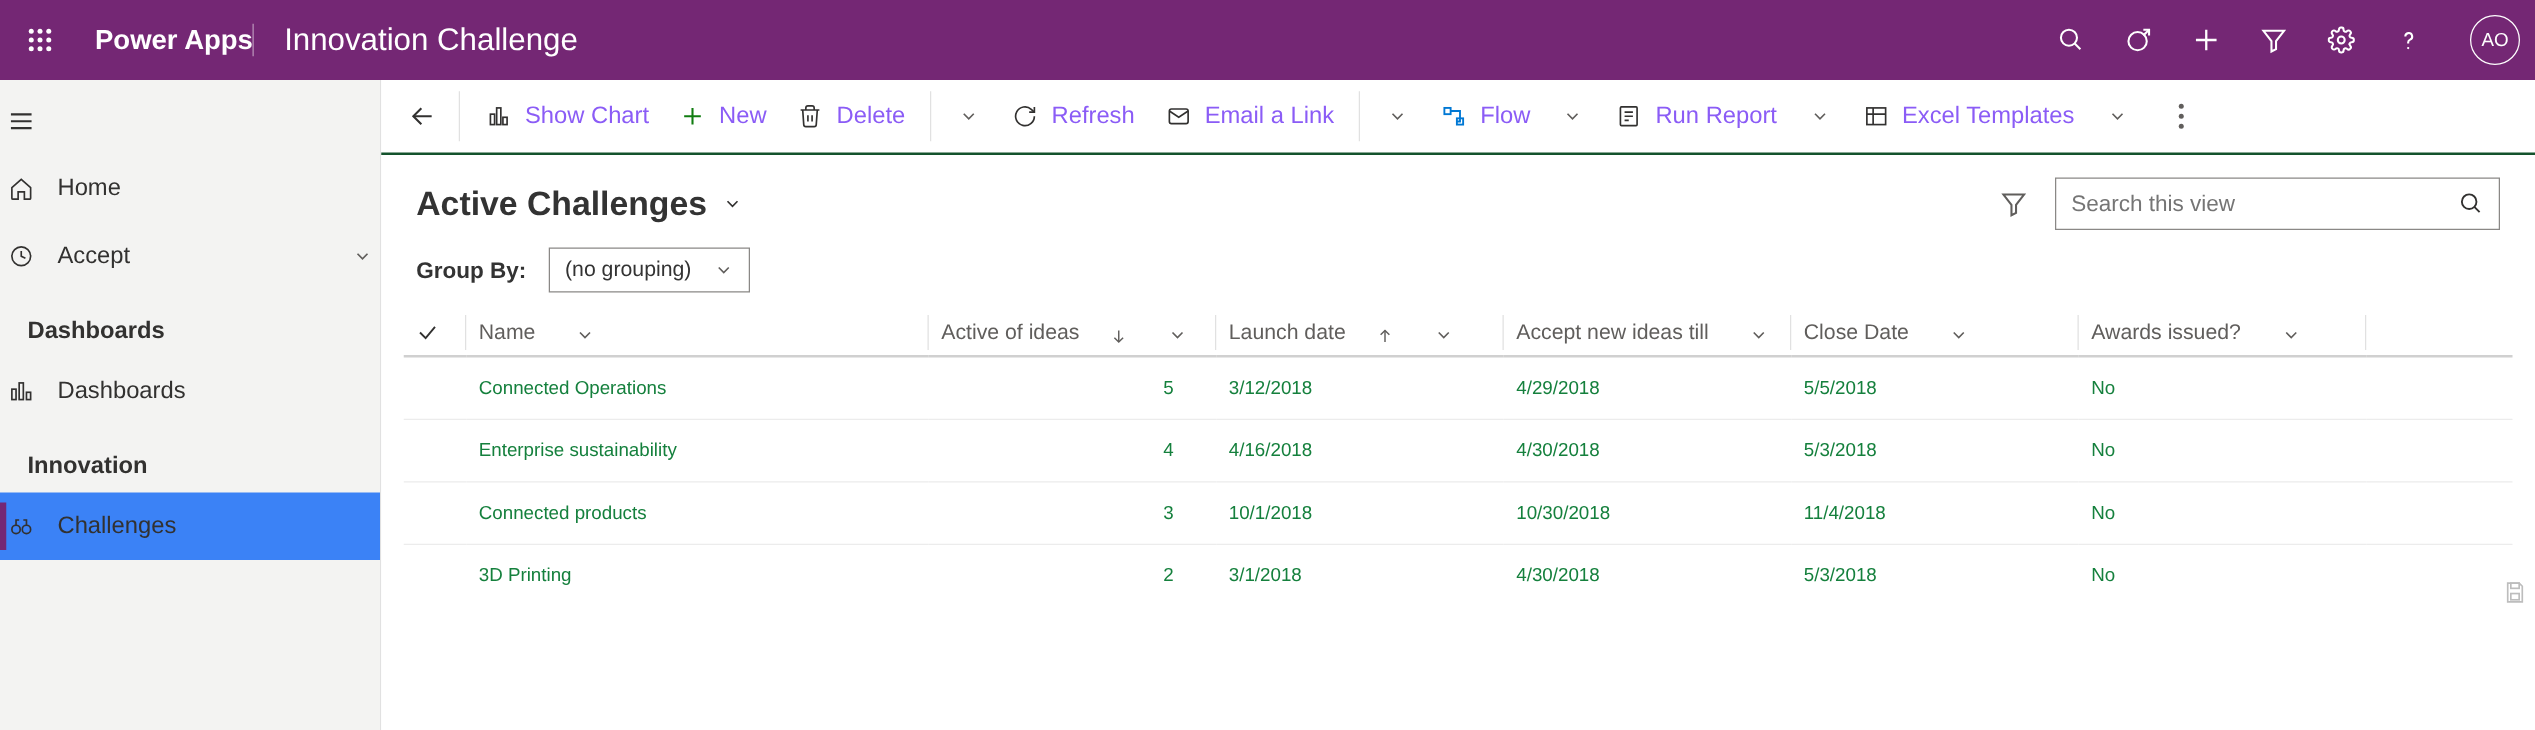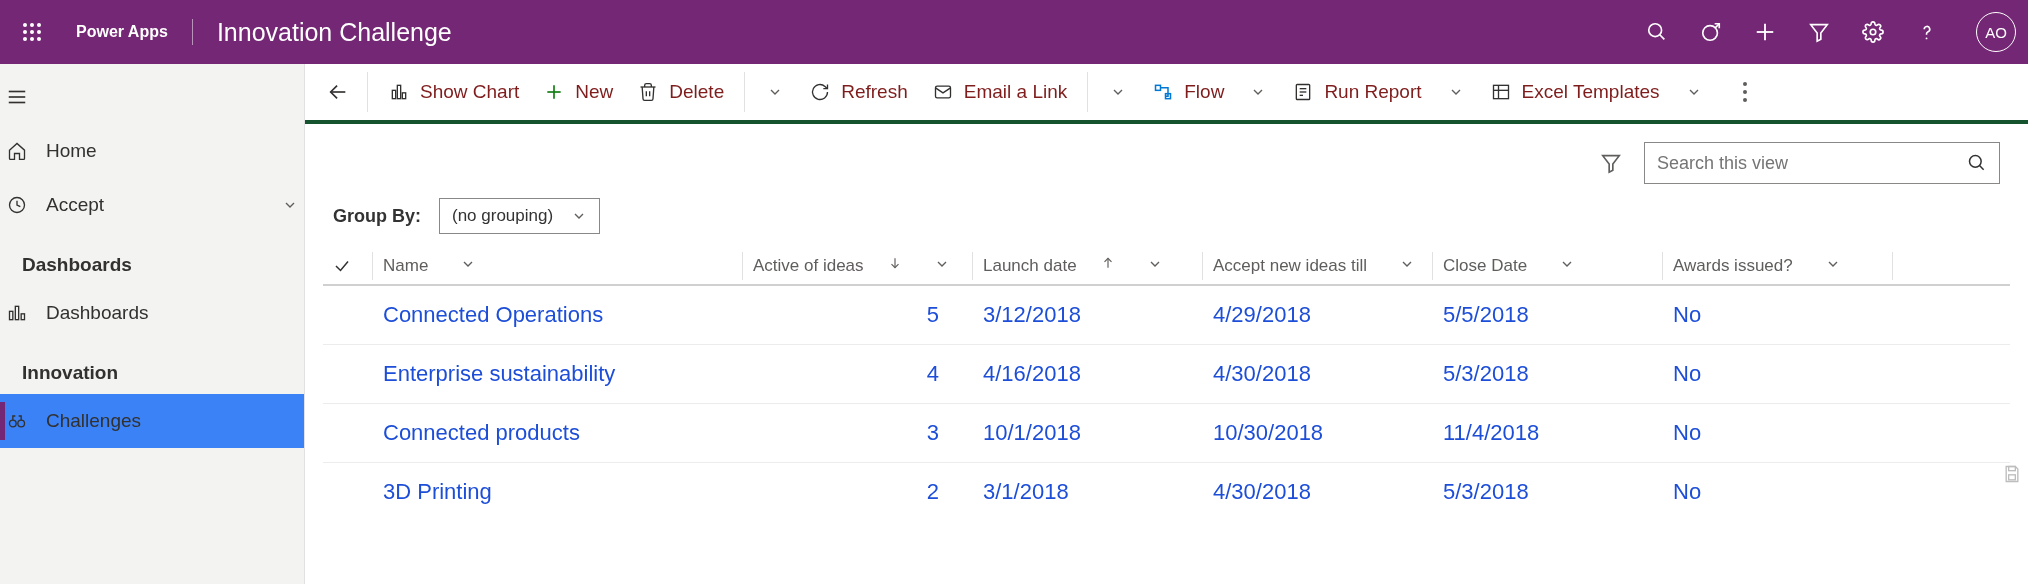--- a/index.html
+++ b/index.html
@@ -7,21 +7,21 @@
     
     
     .appbar {
       height: 64px; background: #742774; color: #fff;
       display: flex; align-items: center; padding: 0 12px;
     }
     .waffle {
       width: 40px; height: 40px; display: flex; align-items: center; justify-content: center;
       margin-right: 24px; cursor: pointer;
     }
-    .brand { font-size: 16px; font-weight: 600; margin-right: 24px; }
+    .brand { font-size: 22px; font-weight: 600; }
     .appbar-sep { width: 1px; height: 26px; background: rgba(255,255,255,0.5); margin-right: 24px; }
     .app-title { font-size: 25px; font-weight: 400; flex: 1; }
     .appbar-icons { display: flex; align-items: center; gap: 28px; }
     .appbar-icons .ico { width: 26px; height: 26px; display:flex; align-items:center; justify-content:center; cursor: pointer; }
     .avatar {
       width: 40px; height: 40px; border: 1.5px solid #fff; border-radius: 50%;
       display: flex; align-items: center; justify-content: center; font-size: 15px; cursor:pointer; margin-left:8px;
     }
 
     
@@ -42,22 +42,22 @@
     .nav-row.active { background: #3b82f6; }
     .nav-row.active::before {
       content: ""; position: absolute; left: 0; top: 8px; bottom: 8px; width: 5px; background: #742774;
     }
 
     
     .main { flex: 1; display: flex; flex-direction: column; background: #fff; }
 
     
     .cmdbar {
-      height: 60px; border-bottom: 4px solid #14532d; display: flex; align-items: center;
-      padding: 0 12px; gap: 0; font-size: 19px; color:#7f1d1d;
+      height: 60px; border-bottom: 2px solid #14532d; display: flex; align-items: center;
+      padding: 0 12px; gap: 0; font-size: 19px; color:#8b5cf6;
     }
     .back-btn { padding: 0 10px; height: 100%; display:flex; align-items:center; cursor:pointer; }
     .cmd-sep { width: 1px; height: 40px; background: #e1e1e1; margin: 0 8px; }
     .cmd-item { display: flex; align-items: center; gap: 10px; padding: 0 12px; height: 100%; cursor:pointer; }
     .cmd-item .ci { width: 22px; display:flex; justify-content:center; }
     .cmd-split-chev { padding: 0 14px; color:#605e5c; cursor:pointer; height:100%; display:flex; align-items:center; }
     .cmd-item.flow .ci { color:#0078d4; }
     .cmd-more { margin-left: 10px; padding: 0 16px; cursor:pointer; }
 
     
@@ -77,23 +77,23 @@
     .groupby-sel { border: 1px solid #8a8886; height: 36px; display:flex; align-items:center; padding: 0 12px; gap: 18px; cursor:pointer; font-size: 17px; }
 
     
     .grid { padding: 8px 18px 0 18px; }
     .grid table { width: 100%; border-collapse: collapse; table-layout: fixed; }
     .grid th {
       text-align: left; font-weight: 400; font-size: 17px; color:#605e5c;
       padding: 8px 10px; position: relative;
     }
     .grid th .th-sep { position:absolute; right:0; top:4px; bottom:4px; width:1px; background:#e1e1e1; }
-    .grid th .th-inner { display:flex; align-items:flex-start; gap:24px; cursor:pointer; }
+    .grid th .th-inner { display:flex; align-items:flex-end; gap:24px; cursor:pointer; }
     .grid th .th-inner .menu-chev { margin-left: 8px; color:#605e5c; }
-    .grid td { font-size: 22px; color:#1d4ed8; padding: 16px 10px; border-top: 1px solid #ececec; }
+    .grid td { font-size: 15px; color:#15803d; padding: 16px 10px; border-top: 1px solid #ececec; }
     .grid tbody tr:first-child td { border-top: 2px solid #d0d0d0; }
     .col-check { width: 50px; }
     .col-name { width: 370px; }
     .col-num { width: 230px; }
     .col-launch { width: 230px; }
     .col-accept { width: 230px; }
     .col-close { width: 230px; }
     .col-award { width: 230px; }
     .num-cell { text-align: right; padding-right: 34px !important; }
 
@@ -350,20 +350,28 @@
       <div class="cmd-more">
         <svg width="6" height="22" viewBox="0 0 6 22" fill="#605e5c">
             <circle cx="3" cy="3" r="2"></circle>
             <circle cx="3" cy="11" r="2"></circle>
             <circle cx="3" cy="19" r="2"></circle>
           </svg>
       </div>
     </div>
 
     <div class="viewhdr">
+      <div class="view-title">
+        <span>Active Challenges</span>
+        <span class="chev-down-sm">
+          <svg viewBox="0 0 24 24" width="20" height="20" fill="none" stroke="#323130" stroke-width="2">
+              <polyline points="6,9 12,15 18,9"></polyline>
+            </svg>
+        </span>
+      </div>
       <div class="viewhdr-spacer"></div>
       <div class="viewhdr-filter">
         <svg width="22" height="22" viewBox="0 0 24 24" fill="none" stroke="#605e5c" stroke-width="1.8">
             <polygon points="3,4 21,4 14,13 14,20 10,22 10,13"></polygon>
           </svg>
       </div>
       <div class="search-wrap">
         <input type="text" placeholder="Search this view" style="">
         <span>
           <svg width="20" height="20" viewBox="0 0 24 24" fill="none" stroke="#323130" stroke-width="1.8">

